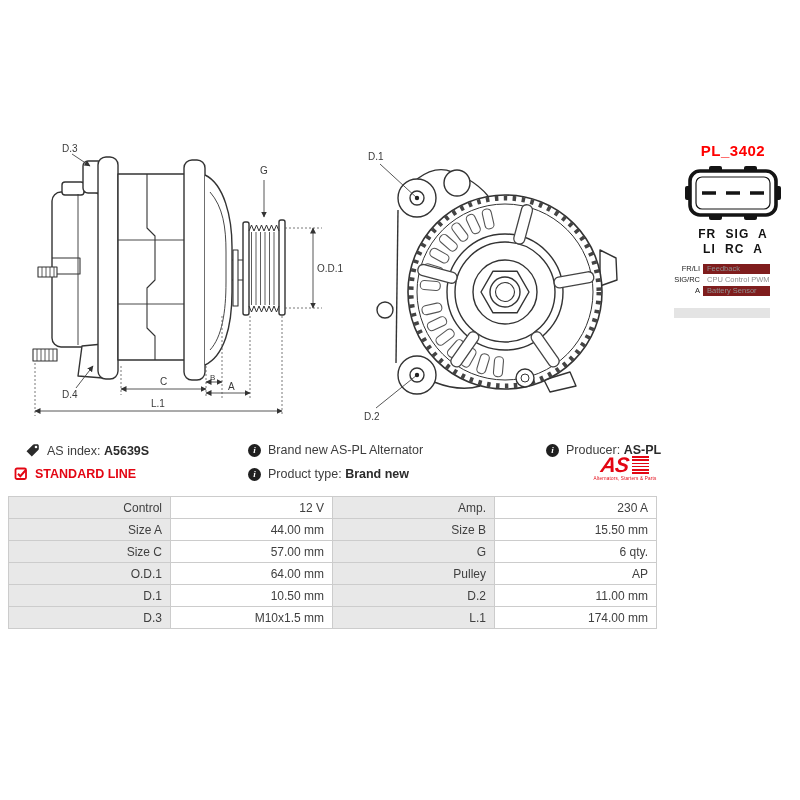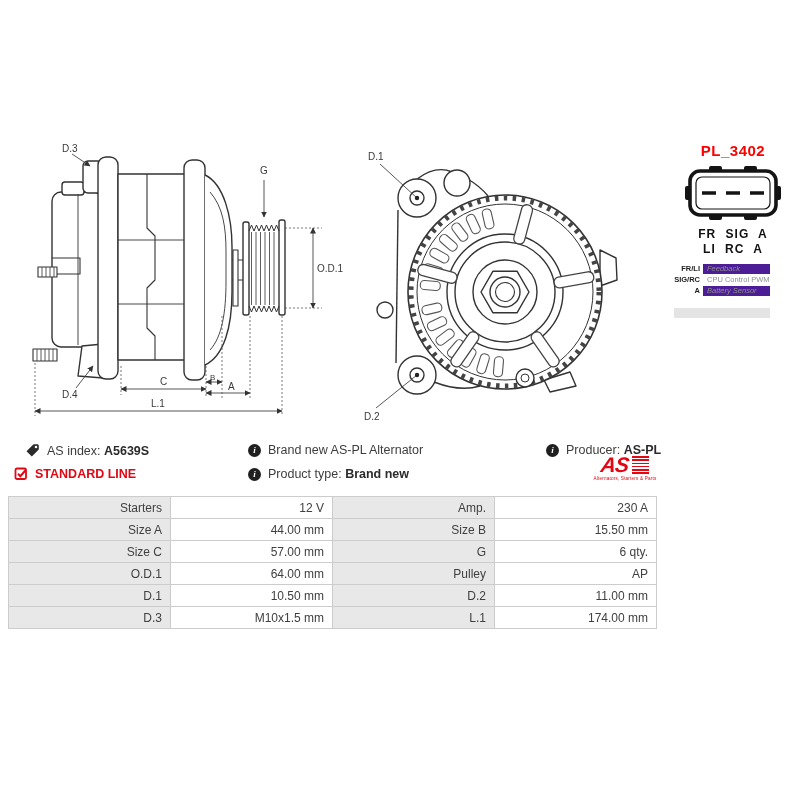--- a/index.html
+++ b/index.html
@@ -13,23 +13,23 @@
   .dim-label{font-size:10px;fill:#3a3a3a;}
   .dim-label-sm{font-size:8px;fill:#3a3a3a;}
 
   
   .connector{position:absolute;left:666px;top:142px;width:134px;}
   .plug-title{font-size:15px;font-weight:bold;color:#ff0000;text-align:center;letter-spacing:.5px;}
   .plug-svg-wrap{text-align:center;margin-top:4px;}
   .pin-row{font-size:12px;font-weight:bold;color:#111;text-align:center;line-height:15px;word-spacing:5px;letter-spacing:1px;}
   .legend{margin:7px 0 0 8px;width:96px;}
   .lg-row{display:flex;height:10px;line-height:10px;margin-bottom:1px;}
-  .lg-key{width:26px;font-size:7.5px;font-weight:bold;color:#222;text-align:right;padding-right:3px;flex:none;}
+  .lg-key{width:26px;font-size:7.5px;font-weight:normal;color:#222;text-align:right;padding-right:3px;flex:none;}
   .lg-val{flex:1;font-size:7.5px;color:#8f8f8f;text-align:left;padding-left:4px;white-space:nowrap;overflow:hidden;}
-  .lg-gray{background:#4c1d95;font-style:italic;}
+  .lg-gray{background:#7f1d1d;}
   .lg-empty{margin:12px 0 0 8px;width:96px;height:10px;background:#e4e4e4;}
 
   
   .inforow{position:absolute;display:flex;align-items:center;gap:7px;font-size:12.5px;color:#3d3d3d;white-space:nowrap;}
   .inforow b{color:#2b2b2b;}
   .red-line{color:#e30613;font-weight:bold;}
   .info-badge{display:inline-flex;align-items:center;justify-content:center;width:13px;height:13px;
               border-radius:50%;background:#1f1f1f;color:#fff;font-family:"Liberation Serif",serif;
               font-weight:bold;font-style:italic;font-size:9px;flex:none;}
   
@@ -274,21 +274,21 @@
           <span></span>
           <span></span>
       </span>
     </div>
     <div class="logo-sub">Alternators, Starters &amp; Parts</div>
   </div>
 
   <table class="spec-table">
     <tbody>
       <tr>
-        <td class="lbl">Starters</td>
+        <td class="lbl">Control</td>
         <td class="val">12 V</td>
         <td class="lbl">Amp.</td>
         <td class="val">230 A</td>
       </tr>
       <tr>
         <td class="lbl">Size A</td>
         <td class="val">44.00 mm</td>
         <td class="lbl">Size B</td>
         <td class="val">15.50 mm</td>
       </tr>

